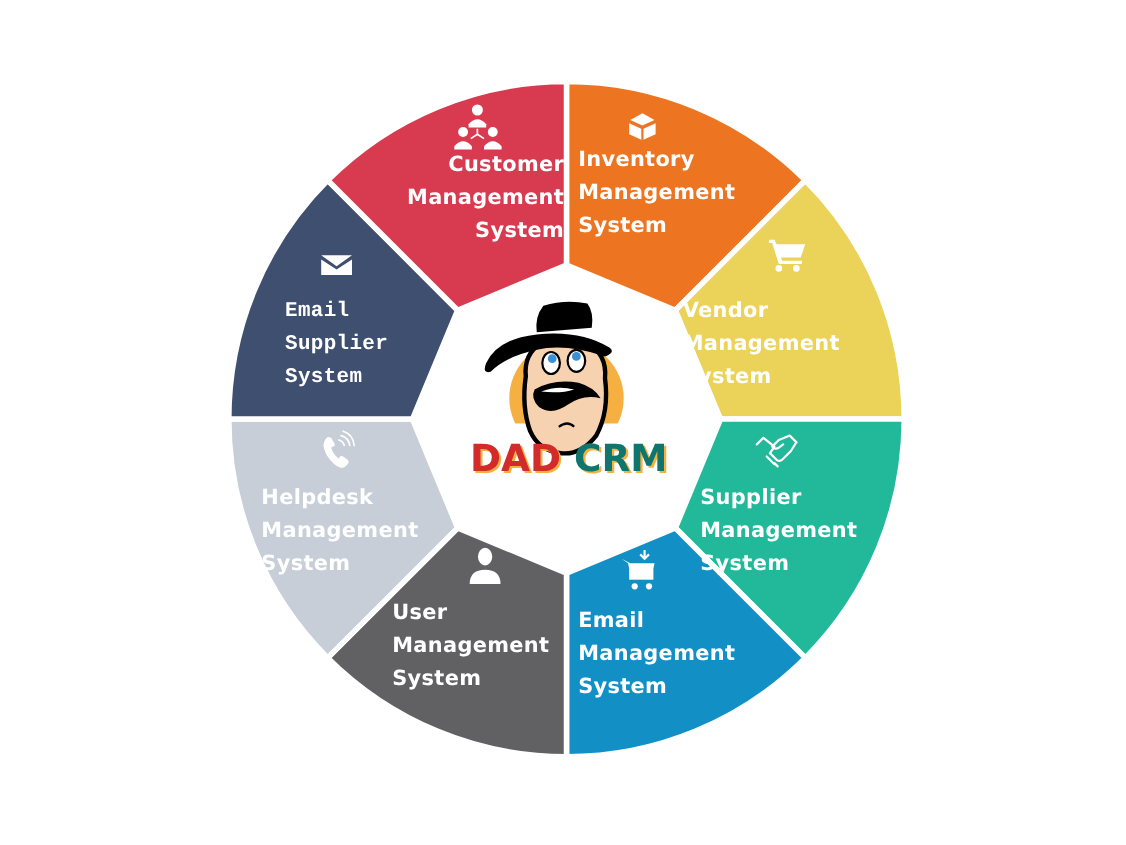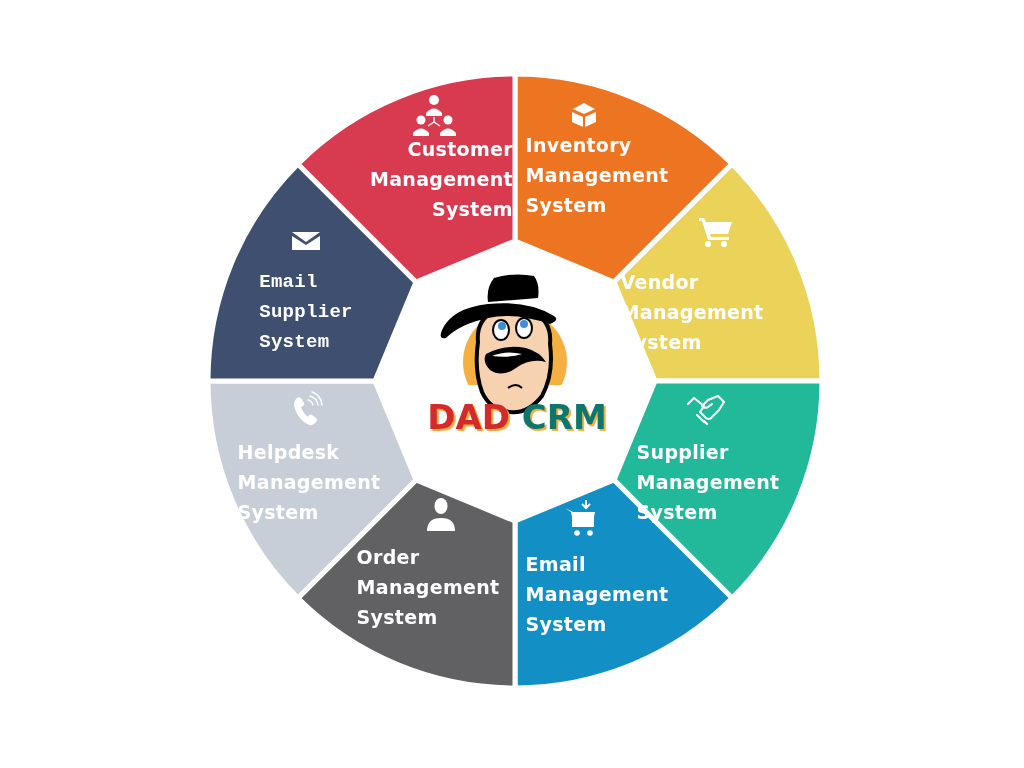--- a/index.html
+++ b/index.html
@@ -136,21 +136,21 @@
   <span data-name="label-line">Supplier</span>
   <span data-name="label-line">Management</span>
   <span data-name="label-line">System</span>
 </div>
 <div class="label" style="left:597px; top:549px;" data-name="label-order">
   <span data-name="label-line">Email</span>
   <span data-name="label-line">Management</span>
   <span data-name="label-line">System</span>
 </div>
 <div class="label" style="left:428px; top:542px;" data-name="label-user">
-  <span data-name="label-line">Order</span>
+  <span data-name="label-line">User</span>
   <span data-name="label-line">Management</span>
   <span data-name="label-line">System</span>
 </div>
 <div class="label" style="left:309px; top:437px;" data-name="label-helpdesk">
   <span data-name="label-line">Helpdesk</span>
   <span data-name="label-line">Management</span>
   <span data-name="label-line">System</span>
 </div>
 <div class="label" style="left:306px; top:267px;font-family:Liberation Mono, monospace;" data-name="label-email">
   <span data-name="label-line">Email</span>

